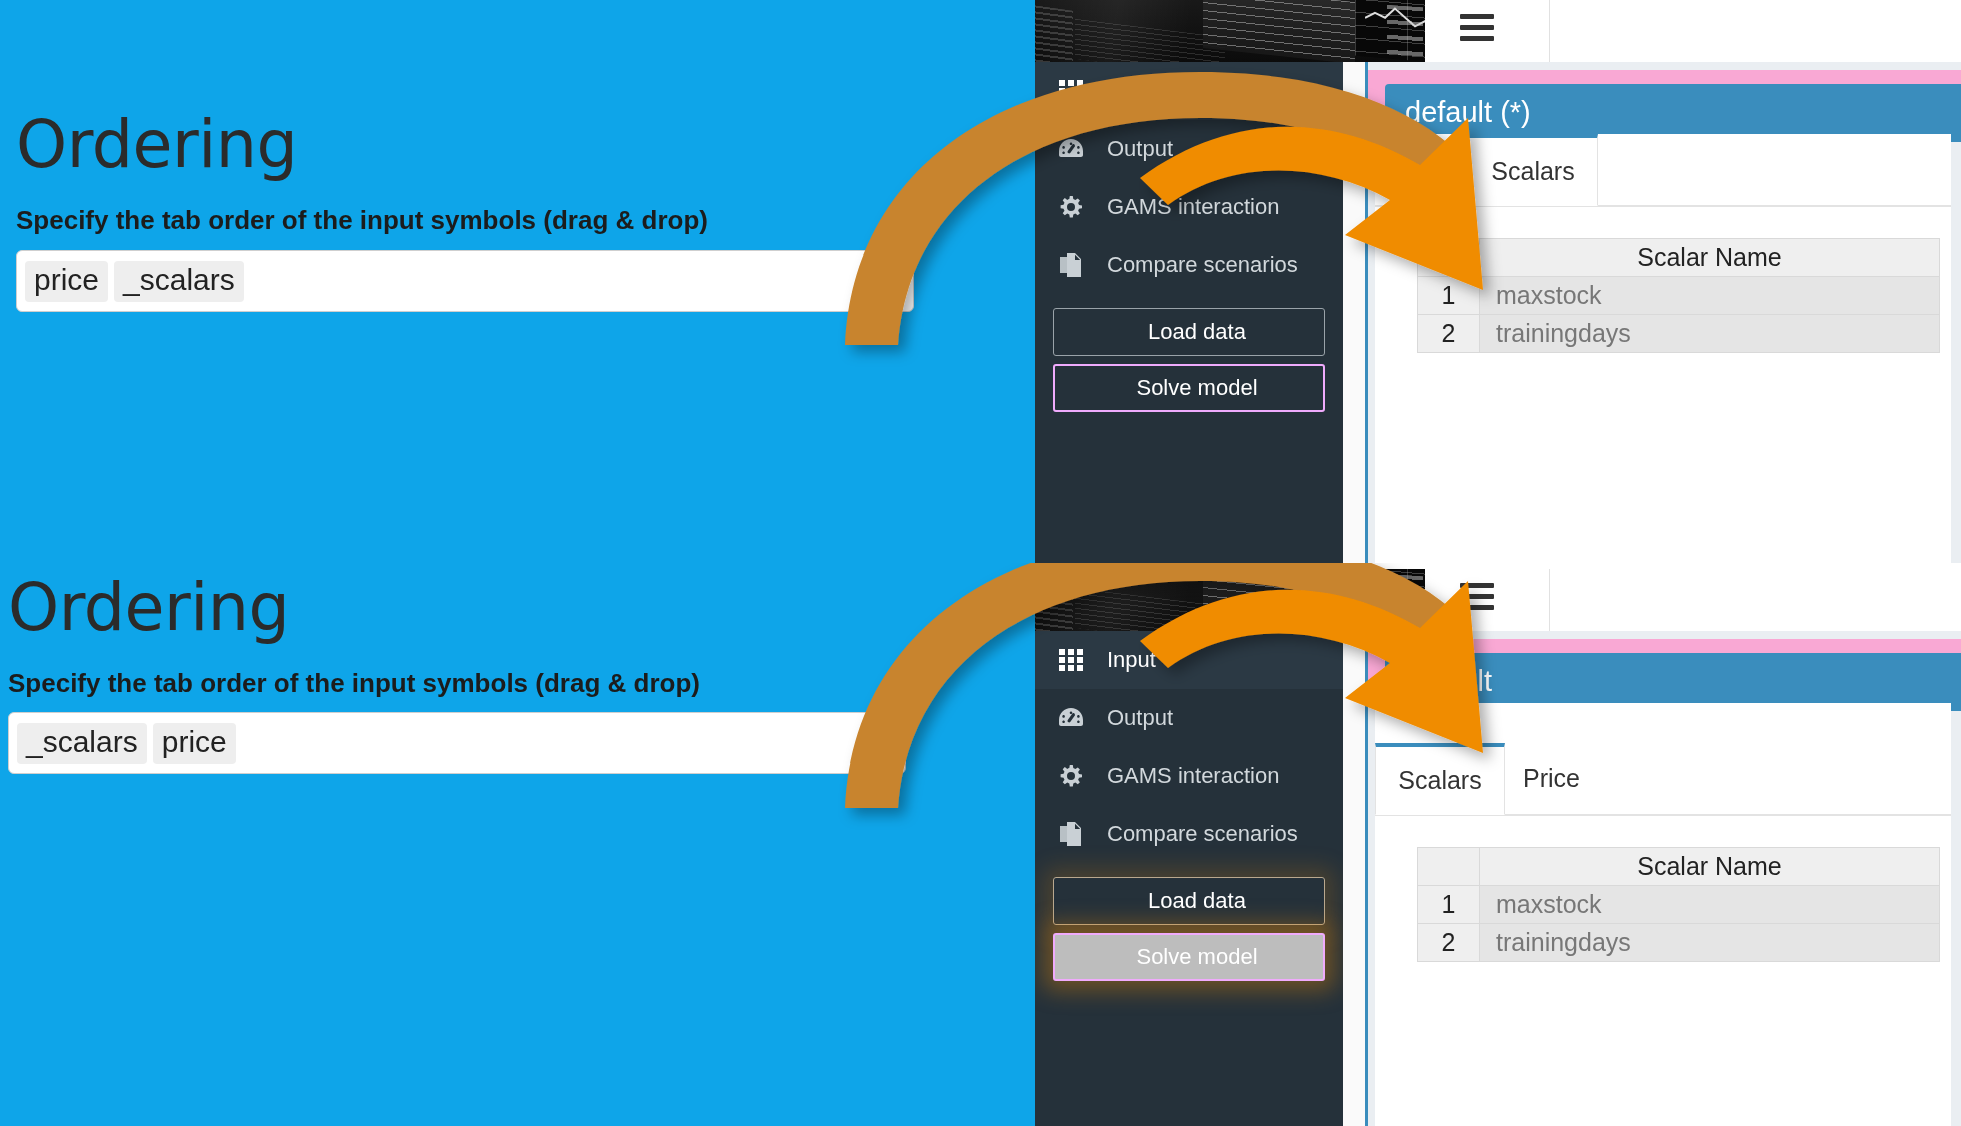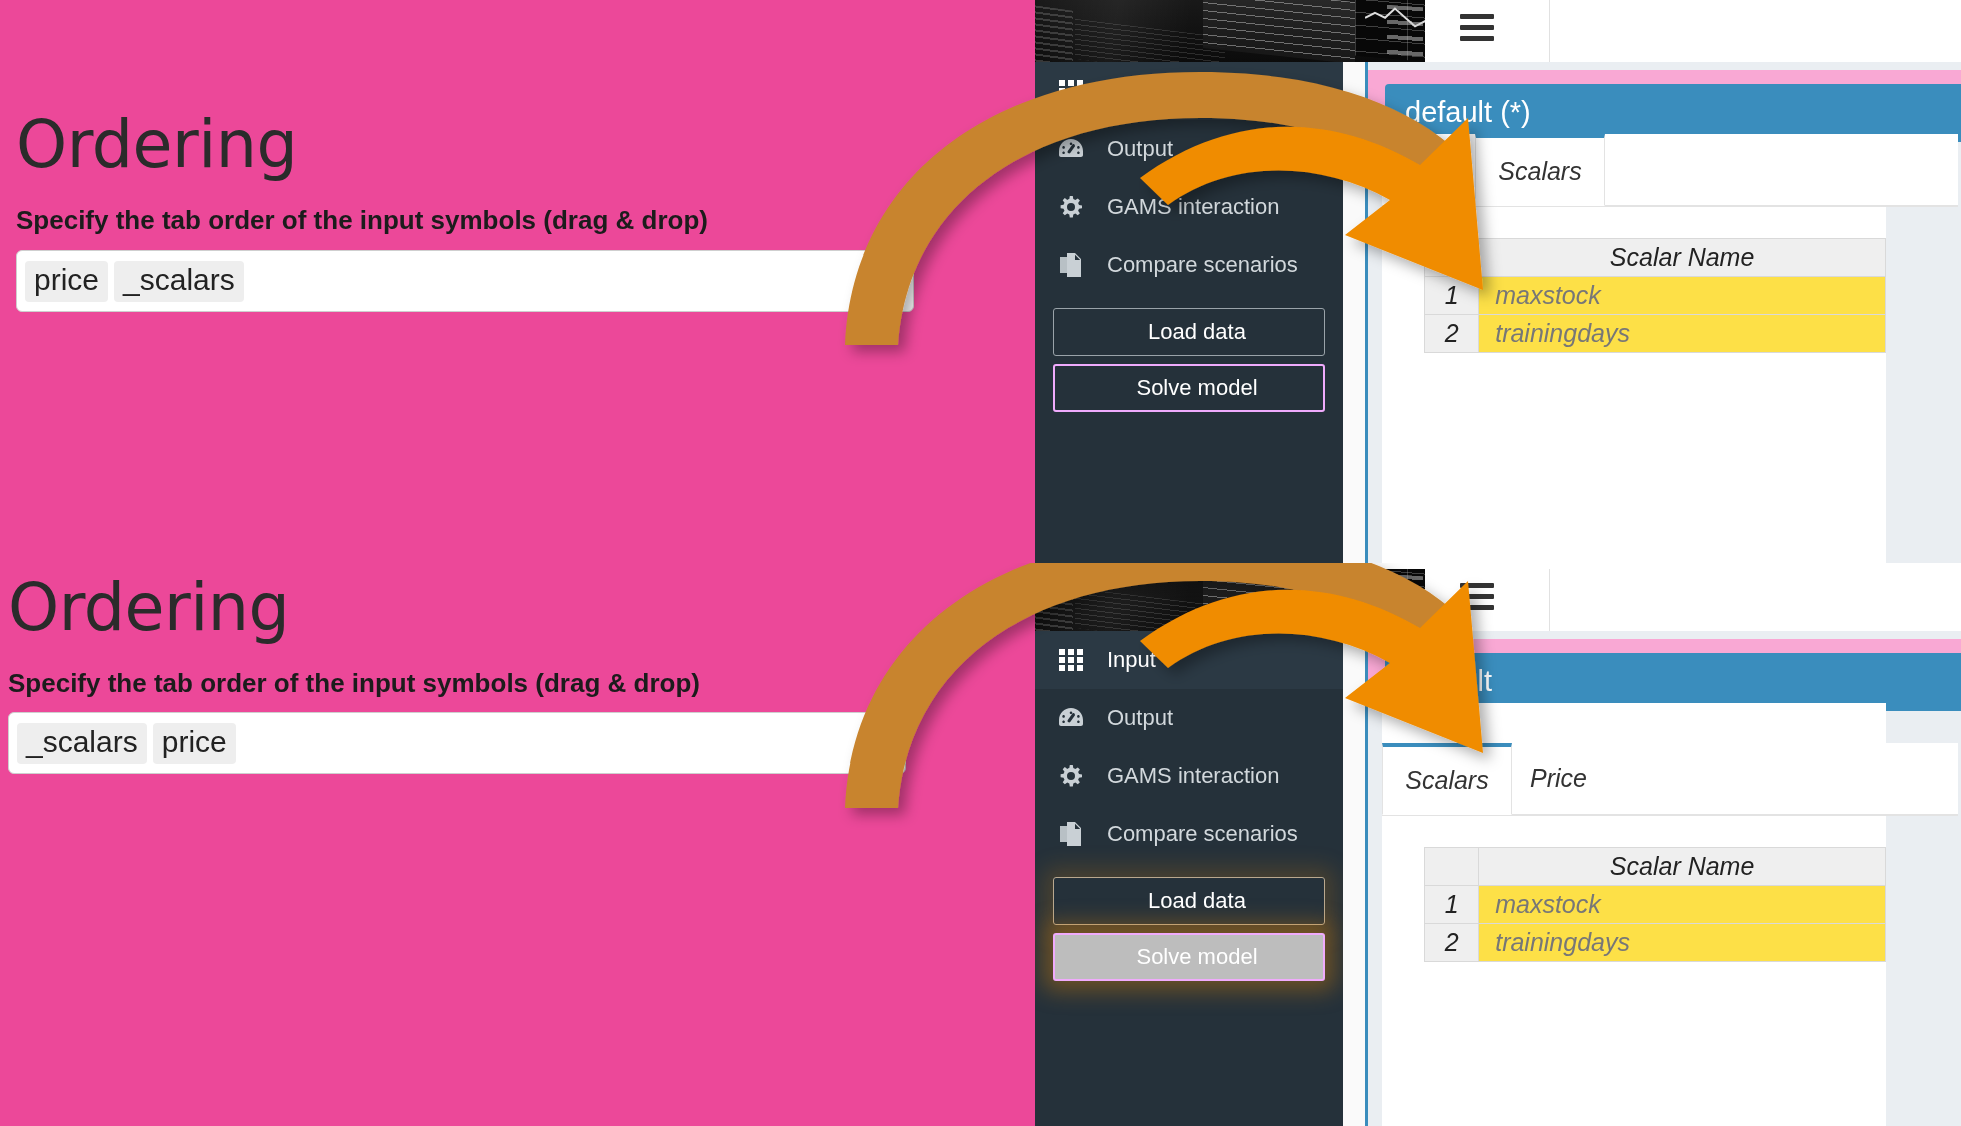--- a/index.html
+++ b/index.html
@@ -8,21 +8,21 @@
     background:#ffffff;
     font-family:"Liberation Sans", sans-serif;
     overflow:hidden;
     position:relative;
   }
   .panel{position:absolute;left:0;width:1961px;height:563px;overflow:hidden;}
   .panel.top{top:0;}
   .panel.bottom{top:563px;}
 
   
-  .doc{position:absolute;left:0;top:0;width:1035px;height:563px;background:#ec4899;}
+  .doc{position:absolute;left:0;top:0;width:1035px;height:563px;background:#0ea5e9;}
   .doc-title{
     position:absolute;left:16px;
     font-size:65px;font-weight:400;color:#2b2b2b;
     letter-spacing:-0.5px;line-height:1;
     font-family:"DejaVu Sans", sans-serif;
   }
   .doc-sub{
     position:absolute;left:16px;
     font-size:26px;font-weight:700;color:#1c1c1c;
     font-family:"Liberation Sans", sans-serif;
@@ -143,23 +143,22 @@
     position:absolute;left:0;top:8px;width:593px;height:62px;background:#f9a8d4;
   }
   .scenario-tab{
     position:absolute;left:17px;top:14px;width:600px;height:58px;
     background:#3a8dbd;border-radius:4px 4px 0 0;
     color:#fff;font-size:29px;
     padding:12px 0 0 20px;box-sizing:border-box;
     font-family:"Liberation Sans", sans-serif;
   }
   .content-body{
-    position:absolute;left:14px;top:72px;width:504px;height:429px;
+    position:absolute;left:7px;top:72px;width:576px;height:429px;
     background:#fff;
-    font-style:italic;
   }
   .tabstrip{position:absolute;left:0;top:0;width:576px;height:72px;border-bottom:1px solid #e3e3e3;}
   .tab{
     position:absolute;top:0;height:72px;box-sizing:border-box;
     display:flex;align-items:center;justify-content:center;
     font-size:25px;color:#333;cursor:pointer;background:#fff;
     font-family:"Liberation Sans", sans-serif;
   }
   .tab.active{border:1px solid #e3e3e3;border-top:4px solid #3a8dbd;border-bottom:1px solid #fff;}
   .tab.inactive{border-bottom:1px solid #e3e3e3;}
@@ -167,21 +166,21 @@
   .tbl{
     position:absolute;left:42px;top:104px;
     border-collapse:collapse;font-size:25px;
     font-family:"Liberation Sans", sans-serif;
     border-radius:19px;
   }
   .tbl th,.tbl td{border:1px solid #d9d9d9;height:38px;box-sizing:border-box;}
   .tbl th.idx{width:62px;background:#efefef;}
   .tbl th.name{width:460px;background:#efefef;color:#222;font-weight:400;text-align:center;padding:0 14px;}
   .tbl td.idx{width:62px;background:#efefef;text-align:center;color:#222;}
-  .tbl td.val{width:460px;background:#fde047;color:#777;text-align:left;padding-left:16px;}
+  .tbl td.val{width:460px;background:#e5e5e5;color:#777;text-align:left;padding-left:16px;}
 
   
   .arrow-layer{position:absolute;left:0;top:0;width:1961px;height:563px;pointer-events:none;}
 </style>
 </head>
 <body>
 
 <div class="panel top">
 
   <div class="doc">

